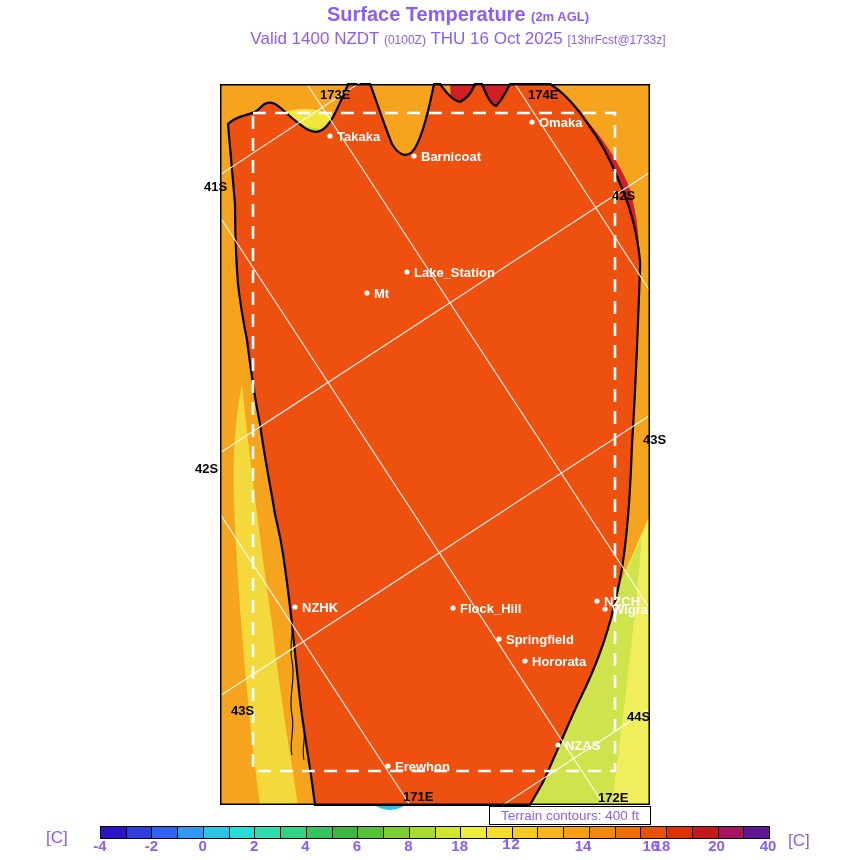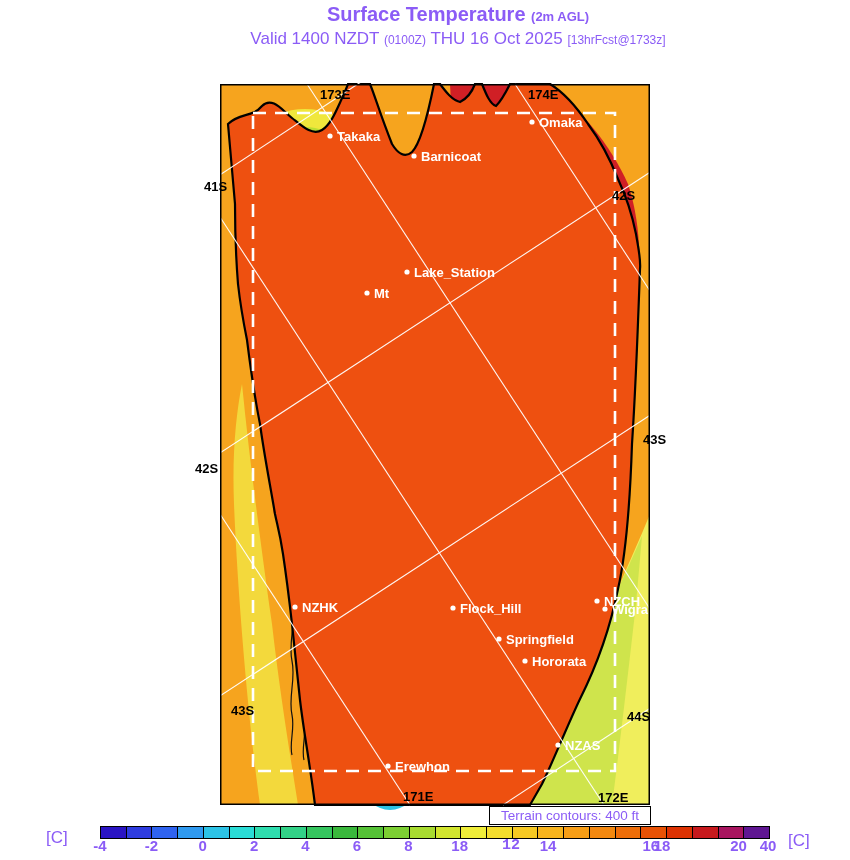--- a/index.html
+++ b/index.html
@@ -294,21 +294,21 @@
   <div id="cbar-ticks">
       <span class="cbar-tick" style="left: 0px;">-4</span>
       <span class="cbar-tick" style="left: 51.3846px;">-2</span>
       <span class="cbar-tick" style="left: 102.769px;">0</span>
       <span class="cbar-tick" style="left: 154.154px;">2</span>
       <span class="cbar-tick" style="left: 205.538px;">4</span>
       <span class="cbar-tick" style="left: 256.923px;">6</span>
       <span class="cbar-tick" style="left: 308.308px;">8</span>
       <span class="cbar-tick" style="left: 359.692px;">18</span>
       <span class="cbar-tick" style="left: 411.077px; font-family: Liberation Mono, monospace;">12</span>
-      <span class="cbar-tick" style="left: 448px;">14</span>
+      <span class="cbar-tick" style="left: 483px;">14</span>
       <span class="cbar-tick" style="left: 513.846px; margin-left: 37px;">16</span>
       <span class="cbar-tick" style="left: 562px;">18</span>
-      <span class="cbar-tick" style="left: 616.615px; margin-left: 22px;">20</span>
+      <span class="cbar-tick" style="left: 616.615px;">20</span>
       <span class="cbar-tick" style="left: 668px;">40</span>
     </div>
   <span id="cbar-unit-right" class="cbar-unit">[C]</span>
 
 </div>
 
 </body></html>

